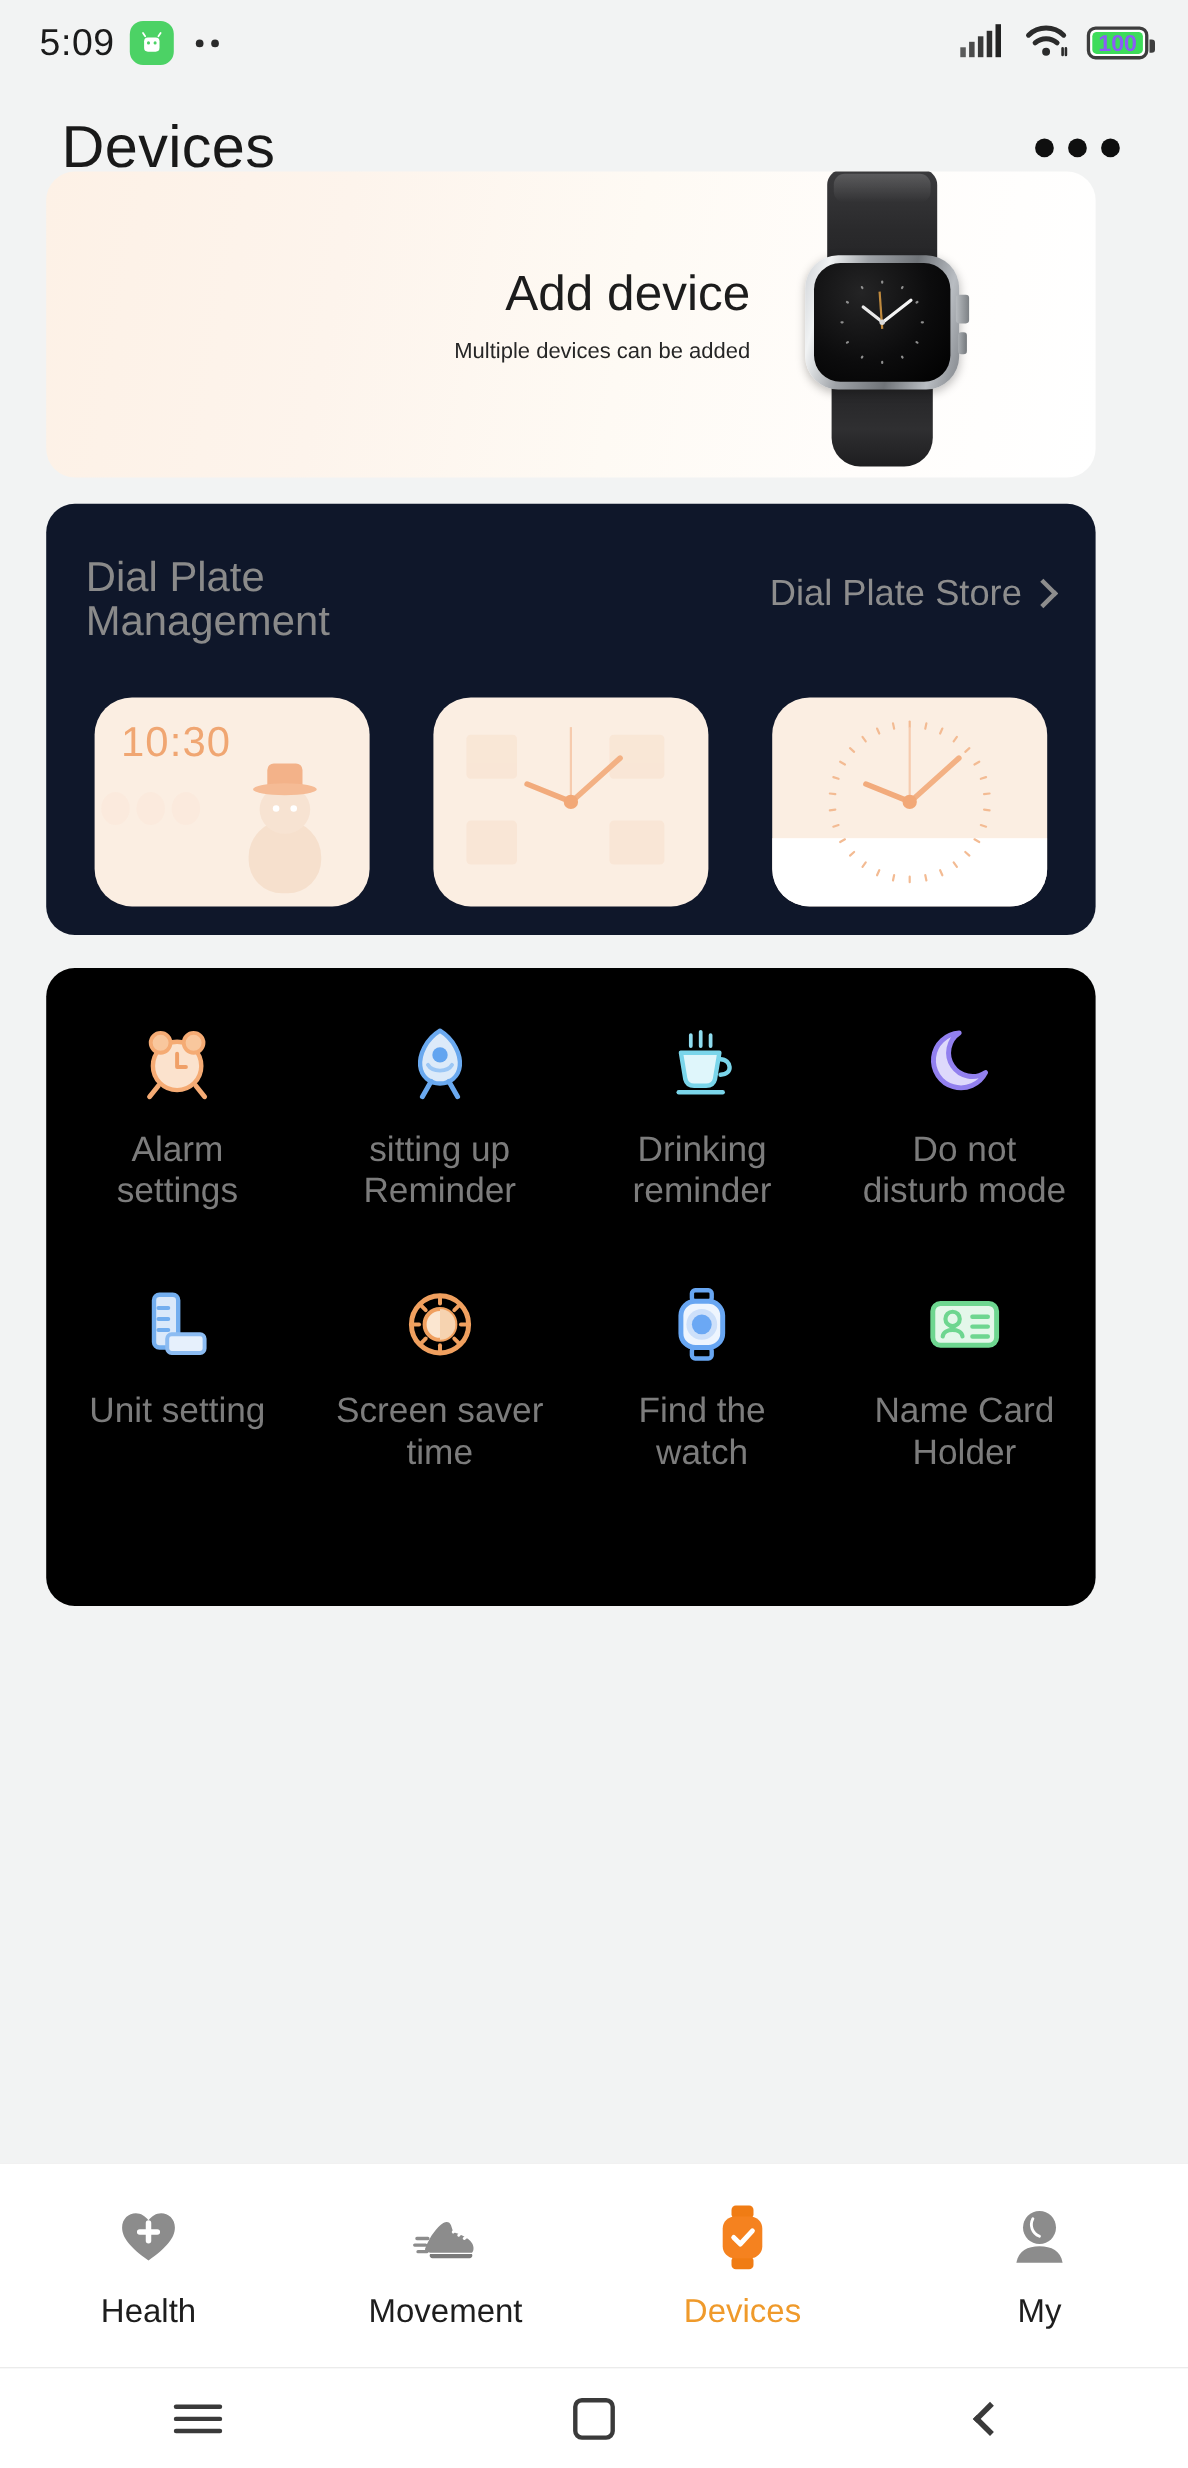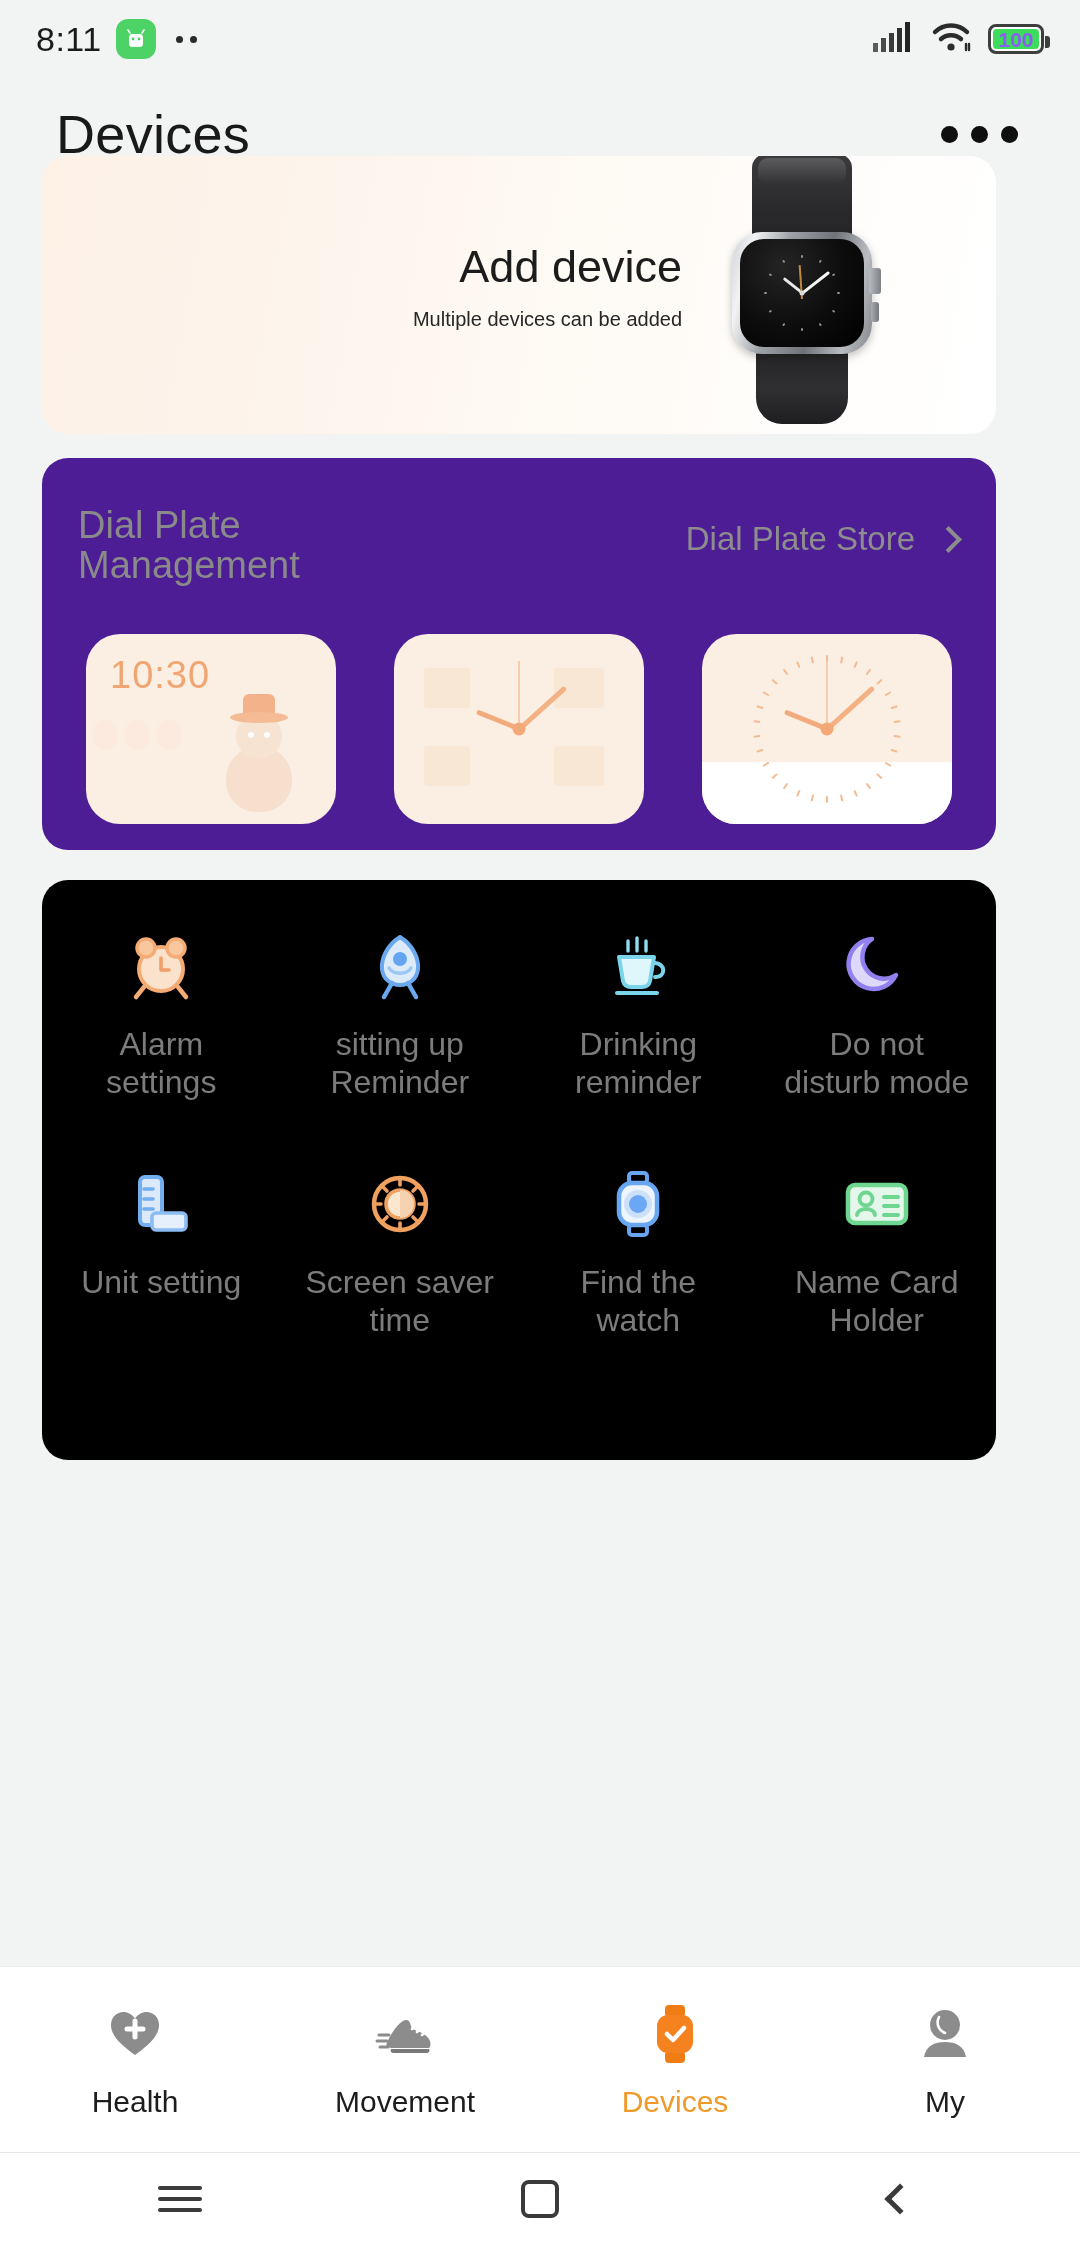--- a/index.html
+++ b/index.html
@@ -115,25 +115,25 @@
   
   .w-band-bot {
     position:absolute; left:44px; top:194px; width:92px; height:76px;
     background:linear-gradient(180deg,#242426 0%,#2f2f31 55%,#1e1e20 100%);
     border-radius:6px 6px 26px 26px;
   }
 
   
   .dial-card {
     position:absolute; left:42px; top:268px; width:954px; height:392px;
-    background:#4c1d95; border-radius:26px;
+    background:#0f172a; border-radius:26px;
   }
   .dial-head { position:absolute; left:36px; right:36px; top:48px; height:96px; }
   .dial-title { font-size:38px; color:#8a8a8a; line-height:1.05; width:330px; }
-  .dial-store { position:absolute; right:2px; top:14px; display:flex; align-items:center; gap:24px; cursor:pointer; }
+  .dial-store { position:absolute; right:2px; top:14px; display:flex; align-items:center; gap:10px; cursor:pointer; }
   .dial-store-label { font-size:33px; color:#8d8d8d; }
   .chev-r { width:19px; height:19px; border-right:4px solid #8d8d8d; border-top:4px solid #8d8d8d;
             transform:rotate(45deg); display:block; }
 
   .dial-row { position:absolute; left:44px; right:44px; top:176px; display:flex; gap:58px; }
   .dial-thumb {
     width:250px; height:190px; border-radius:34px; position:relative; overflow:hidden;
     background:#fbeee2; cursor:pointer;
   }
   .dt-time { position:absolute; left:24px; top:20px; font-size:38px; color:#f0a672; letter-spacing:1px; }
@@ -205,21 +205,21 @@
   .hamb { width:44px; }
   .hamb i { display:block; height:4px; background:#3a3a3a; border-radius:2px; margin:7px 0; }
   .sq { width:38px; height:38px; border:4px solid #3a3a3a; border-radius:8px; }
   .bk { width:22px; height:22px; border-left:5px solid #3a3a3a; border-bottom:5px solid #3a3a3a;
         transform:rotate(45deg); }
 </style>
 </head>
 <body>
 
 <div class="statusbar">
-  <span class="sb-time">8:11</span>
+  <span class="sb-time">5:09</span>
   <span class="sb-badge">
     <svg width="22" height="24" viewBox="0 0 22 24">
         <rect x="4" y="7" width="14" height="13" rx="3.5" fill="#fff"></rect>
         <circle cx="8" cy="12" r="1.4" fill="#4cd265"></circle>
         <circle cx="14" cy="12" r="1.4" fill="#4cd265"></circle>
         <path d="M5 6 L3 3 M17 6 L19 3" stroke="#fff" stroke-width="1.6" stroke-linecap="round"></path>
       </svg>
   </span>
   <span class="sb-dots">
       <i></i>

